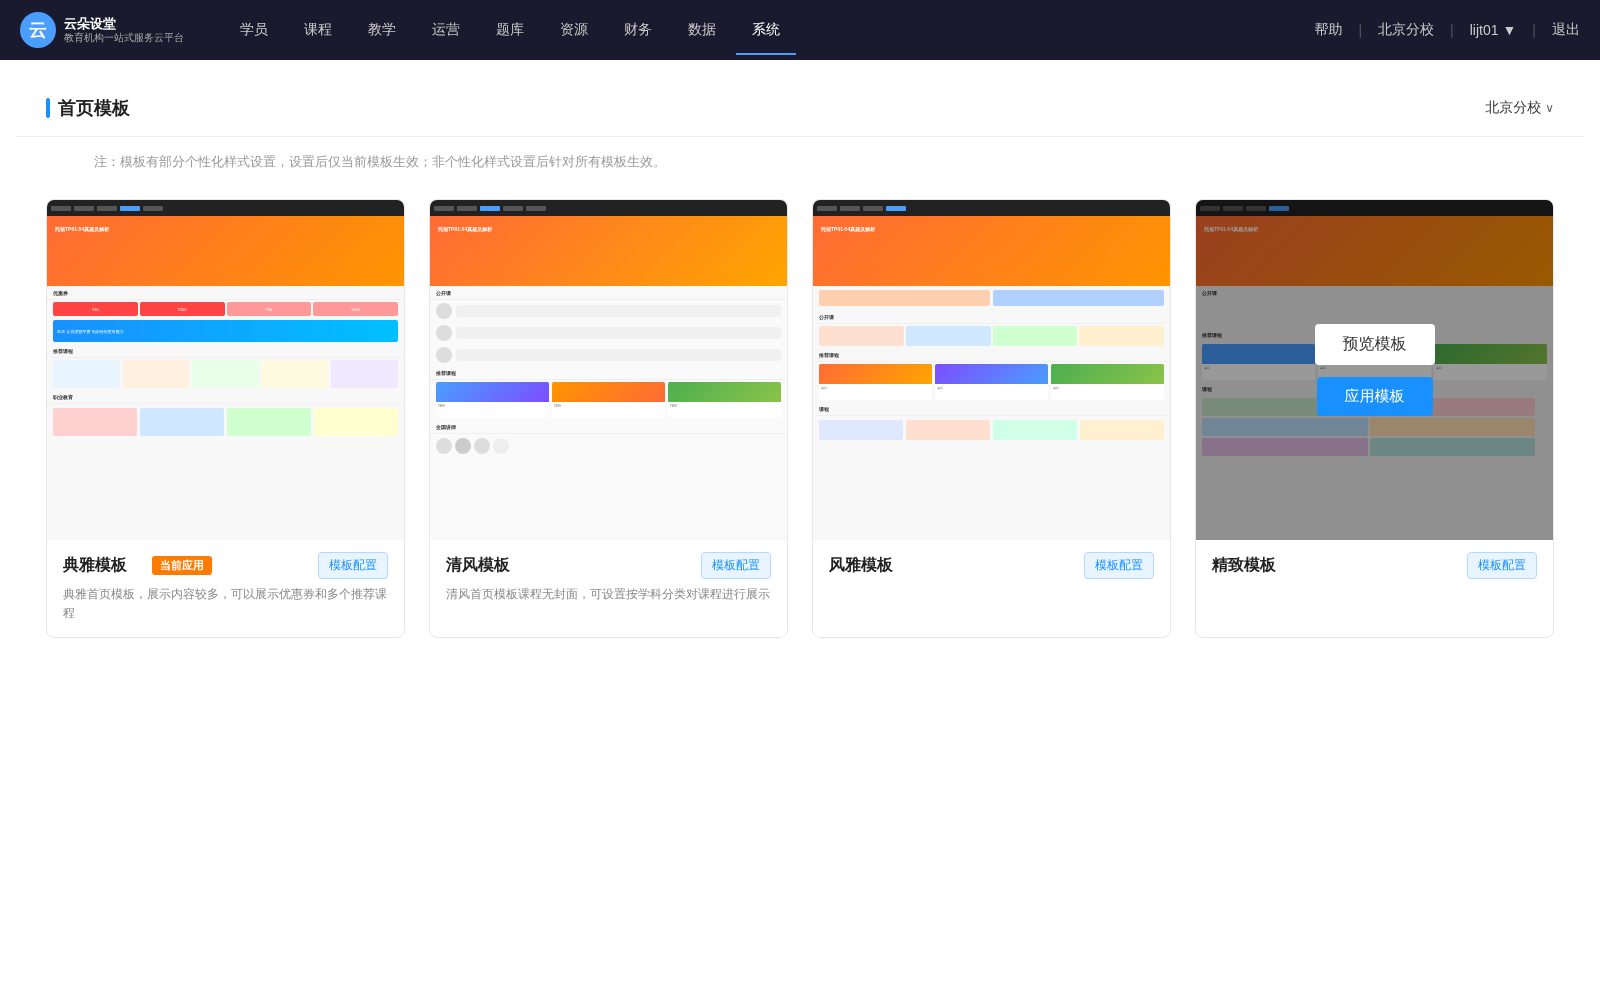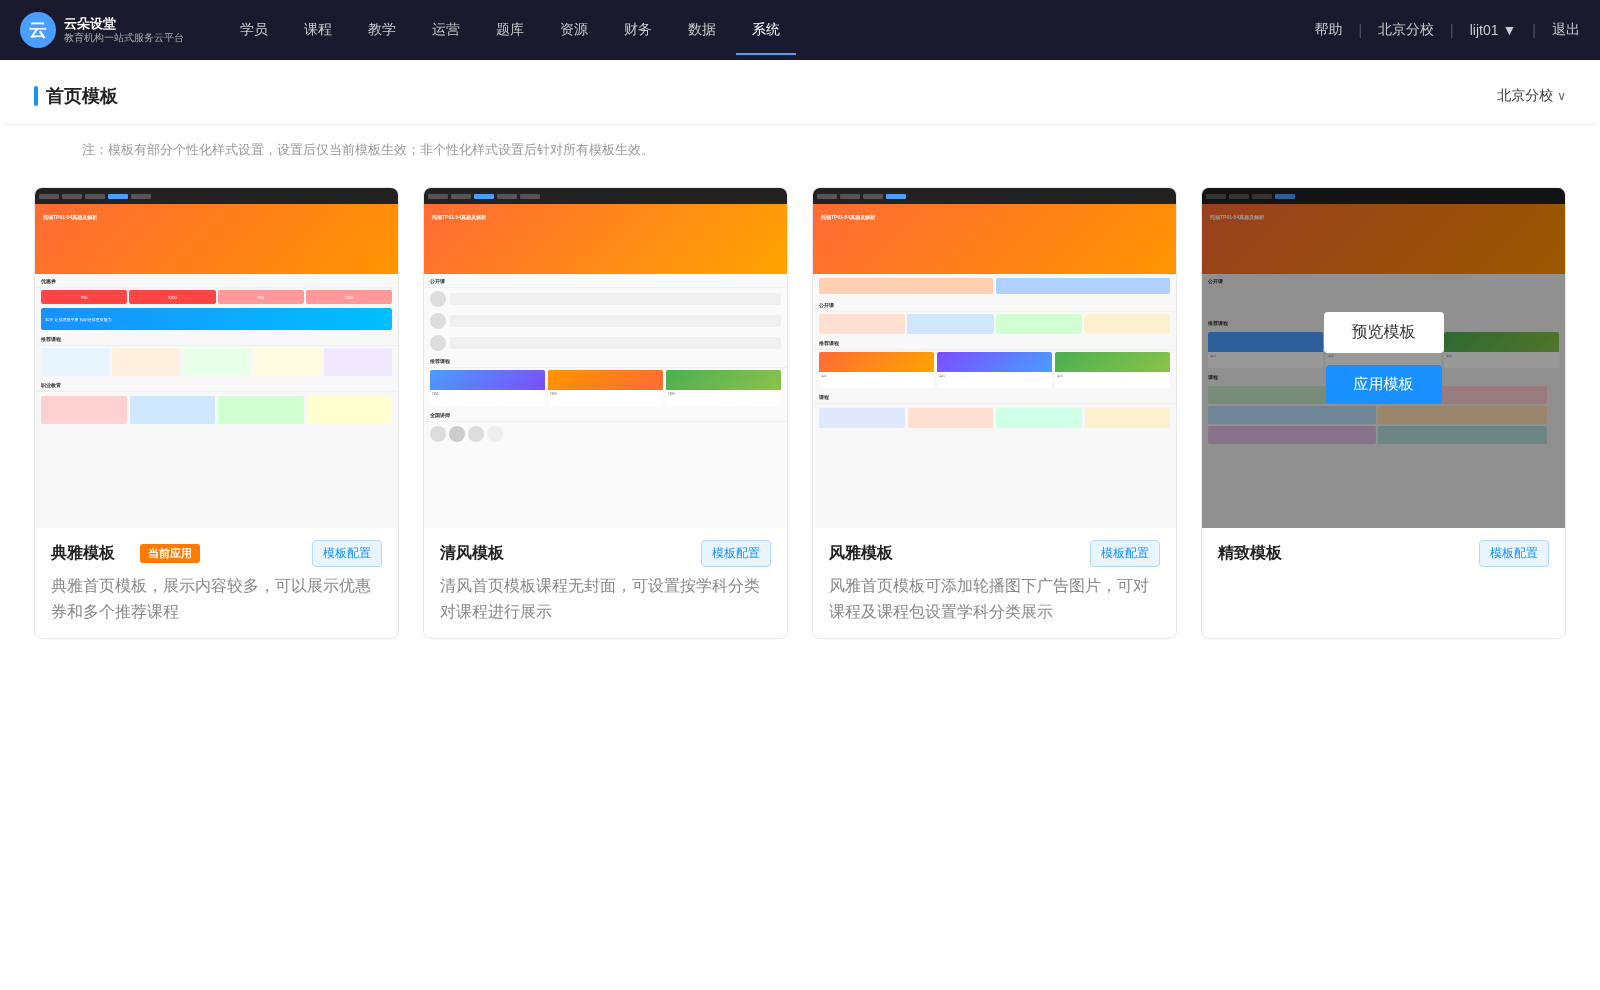--- a/index.html
+++ b/index.html
@@ -75,21 +75,21 @@
       align-items: center;
       gap: 4px;
       cursor: pointer;
     }
     .topnav-right .divider { color: #555; }
 
     
     .page-wrapper {
       background: #fff;
       min-height: 930px;
-      padding: 4px;
+      padding: 16px;
     }
     .page-header {
       display: flex;
       align-items: center;
       justify-content: space-between;
       padding: 20px 30px 16px;
       border-bottom: 1px solid #eee;
     }
     .page-title {
       font-size: 18px;
@@ -241,21 +241,21 @@
       background: #e8f4ff;
       color: #1890ff;
       border: 1px solid #b3d9ff;
       padding: 4px 10px;
       border-radius: 4px;
       font-size: 12px;
       cursor: pointer;
       text-align: right;
     }
     .template-desc {
-      font-size: 16px;
+      font-size: 12px;
       color: #888;
       line-height: 1.6;
     }
 
     
     .mini-nav {
       height: 16px;
       background: #222;
       display: flex;
       align-items: center;
@@ -603,21 +603,20 @@
           </div>
         </div>
       </div>
       <div class="template-info">
         <div class="template-name-row">
           <div class="template-name">
             <span>风雅模板</span>
           </div>
           <button class="btn-config">模板配置</button>
         </div>
-        <div class="template-desc">风雅首页模板可添加轮播图下广告图片，可对课程及课程包设置学科分类展示</div>
       </div>
     </div>
 
     <div class="template-card">
       <div class="template-preview t4-bg">
         <div class="preview-mockup">
           <div class="mini-nav">
             <div class="mini-nav-dot"></div>
             <div class="mini-nav-dot"></div>
             <div class="mini-nav-dot"></div>

